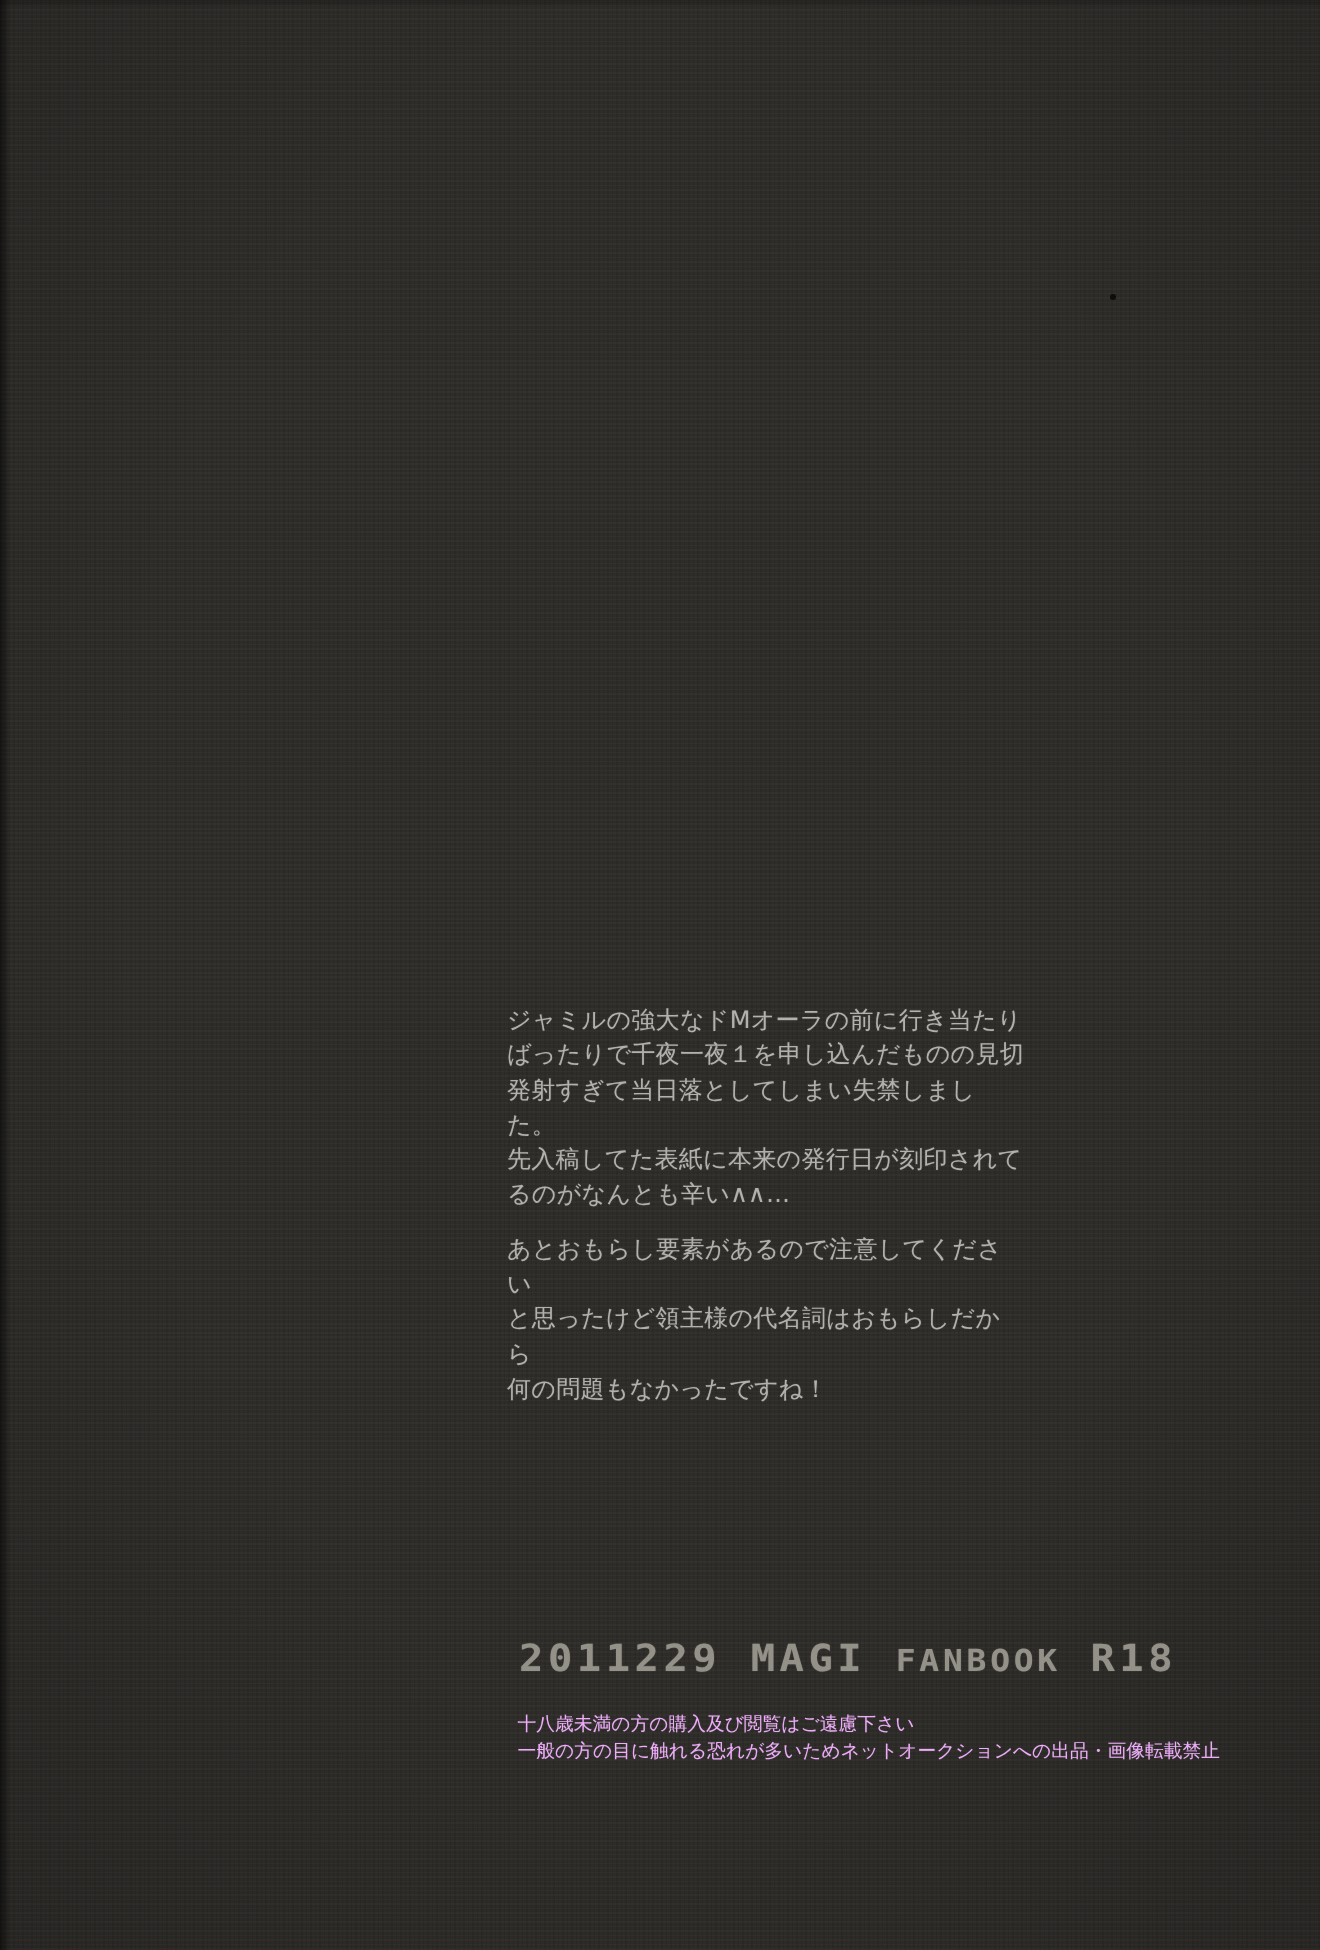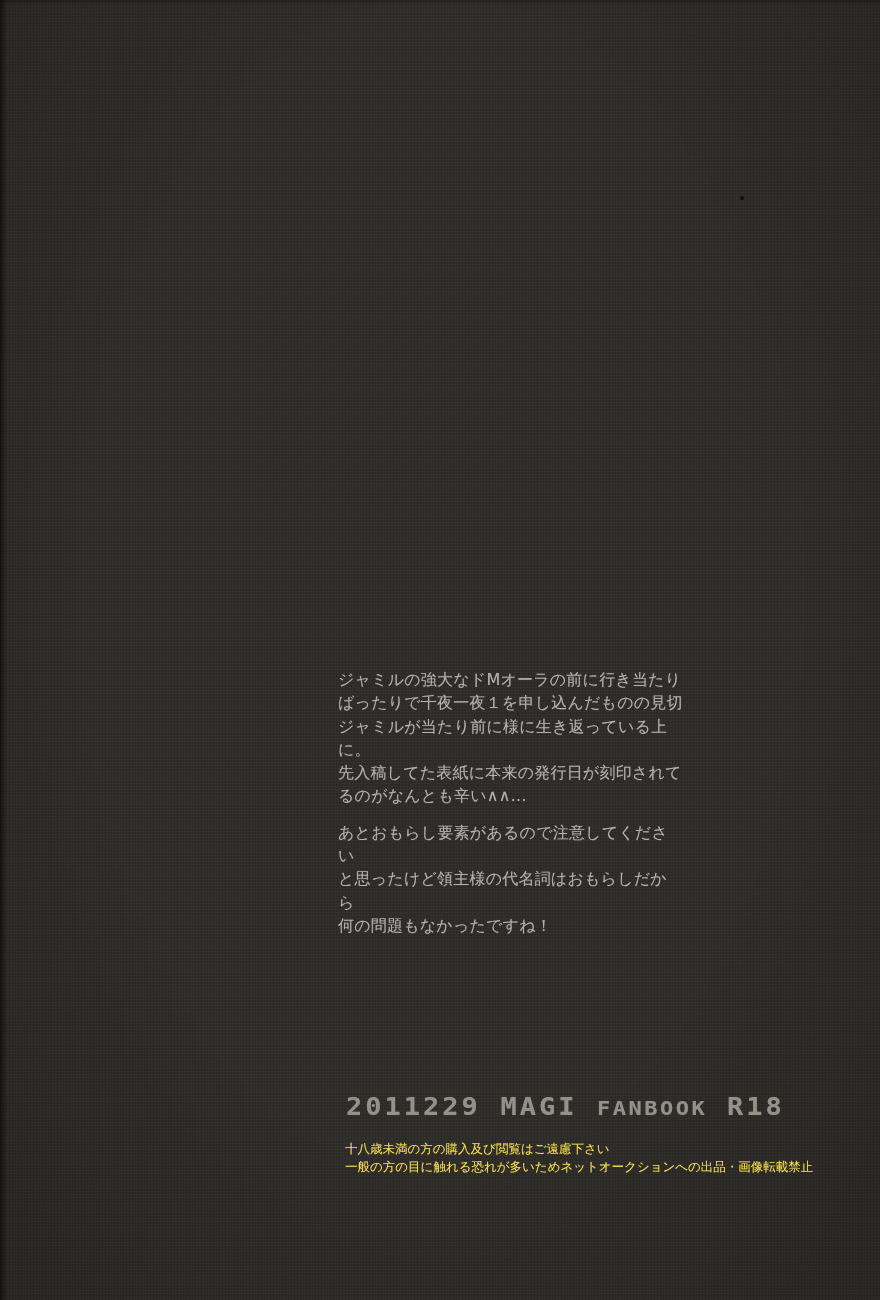--- a/index.html
+++ b/index.html
@@ -85,40 +85,40 @@
   .logo-sub {
     font-size: 22px;
     letter-spacing: 2.5px;
   }
   .logo-line span { margin-right: 10px; }
   .disclaimer {
     position: absolute;
     left: 345px;
     top: 1140px;
     width: 480px;
-    color: #fde047;
+    color: #f0abfc;
     font-size: 12.5px;
     line-height: 17.5px;
     white-space: pre-line;
     text-shadow: 0 0 1px rgba(160,158,152,0.3);
   }
 </style>
 </head>
 <body>
 
 <div class="texture"></div>
 <div class="vignette"></div>
 <div class="edge-shadow-left"></div>
 <div class="edge-shadow-top"></div>
 <div class="speck"></div>
 
 <div class="body-text">
   <p>ジャミルの強大なドMオーラの前に行き当たり
 ばったりで千夜一夜１を申し込んだものの見切
-ジャミルが当たり前に様に生き返っている上に。
+発射すぎて当日落としてしまい失禁しました。
 先入稿してた表紙に本来の発行日が刻印されて
 るのがなんとも辛い∧∧…</p>
   <p>あとおもらし要素があるので注意してください
 と思ったけど領主様の代名詞はおもらしだから
 何の問題もなかったですね！</p>
 </div>
 
 <div class="logo-line">
   <span class="logo-date">2011229</span>
   <span class="logo-title">MAGI</span>

